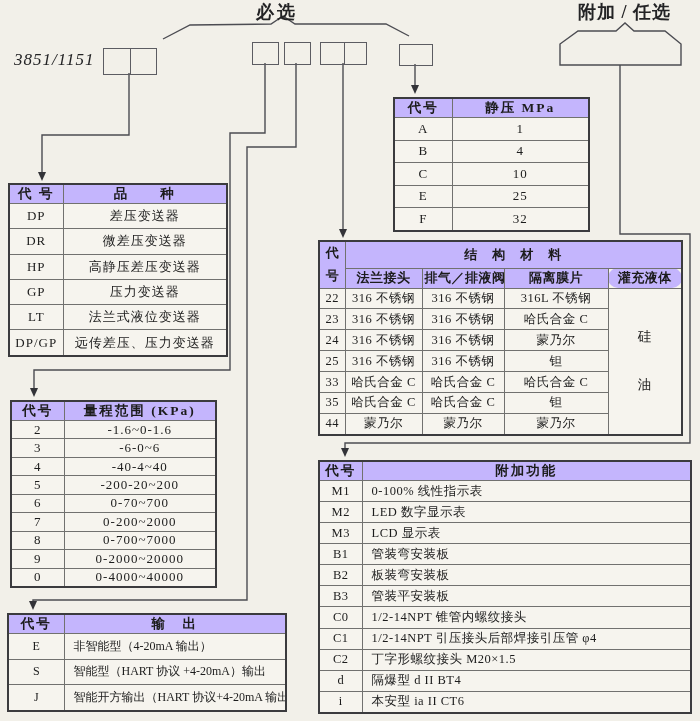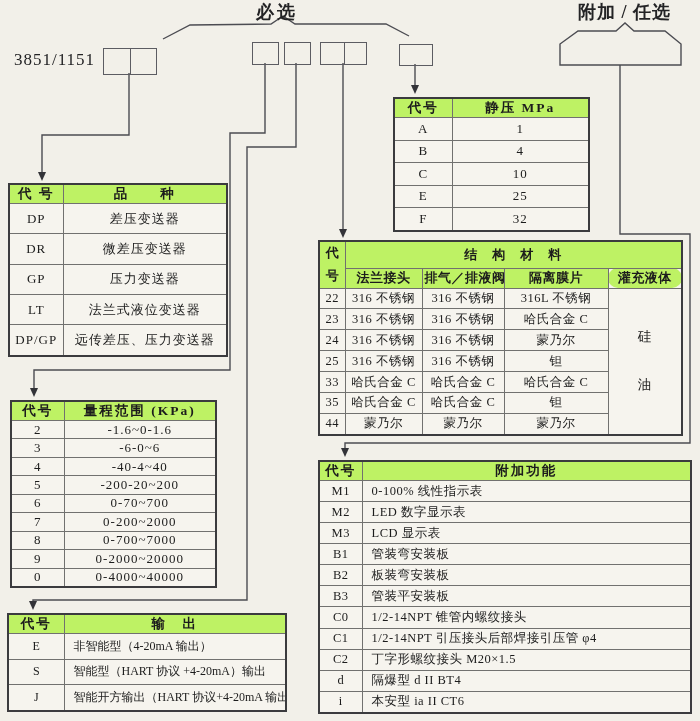--- a/index.html
+++ b/index.html
@@ -2,30 +2,30 @@
 <html><head>
 <meta charset="utf-8">
 <style>
   html,body{margin:0;padding:0;}
   body{
     width:700px;height:721px;position:relative;overflow:hidden;
     background:#f2f0e9;color:#1c1c1c;
     font-family:"Liberation Serif","DejaVu Serif",serif;
   }
   .lbl{position:absolute;font-weight:bold;font-size:18px;letter-spacing:3px;color:#232325;white-space:nowrap;}
-  #model-label{font-size:17px;letter-spacing:1px;font-weight:normal;}
+  #model-label{font-size:17px;letter-spacing:1px;font-weight:normal;font-style:italic;}
   svg.overlay{position:absolute;left:0;top:0;width:700px;height:721px;pointer-events:none;}
   .box{position:absolute;border:1.5px solid #5c5c62;background:transparent;}
   .box .divider{position:absolute;left:50%;top:-1px;bottom:-1px;border-left:1.4px solid #5c5c62;}
   table.tbl{
     position:absolute;border-collapse:collapse;table-layout:fixed;
     border:2px solid #3b3b3e;background:#f6f4ee;
   }
   .tbl th,.tbl td{border:1px solid #71716f;text-align:center;padding:0 2px;overflow:hidden;white-space:nowrap;}
-  .tbl th{background:#bef264;font-size:13.5px;font-weight:bold;letter-spacing:2px;}
+  .tbl th{background:#c4b5fd;font-size:13.5px;font-weight:bold;letter-spacing:2px;}
   .tbl td{font-size:13px;letter-spacing:1px;}
   .tbl.left-vals td:nth-child(2){text-align:left;padding-left:9px;border-radius:8px;}
   #materials-table td{font-size:12.5px;letter-spacing:0.5px;}
   #materials-table th{font-size:13px;letter-spacing:1px;}
   #output-table td{font-size:12px;letter-spacing:0;}
   #addfunc-table td{font-size:12.5px;letter-spacing:0.5px;}
   .fill-fluid{display:flex;flex-direction:column;align-items:center;justify-content:center;gap:30px;font-size:13.5px;}
 </style>
 </head>
 <body>
@@ -87,20 +87,24 @@
     <tbody>
       <tr>
         <td>DP</td>
         <td>差压变送器</td>
       </tr>
       <tr>
         <td>DR</td>
         <td>微差压变送器</td>
       </tr>
       <tr>
+        <td>HP</td>
+        <td>高静压差压变送器</td>
+      </tr>
+      <tr>
         <td>GP</td>
         <td>压力变送器</td>
       </tr>
       <tr>
         <td>LT</td>
         <td>法兰式液位变送器</td>
       </tr>
       <tr>
         <td>DP/GP</td>
         <td>远传差压、压力变送器</td>

